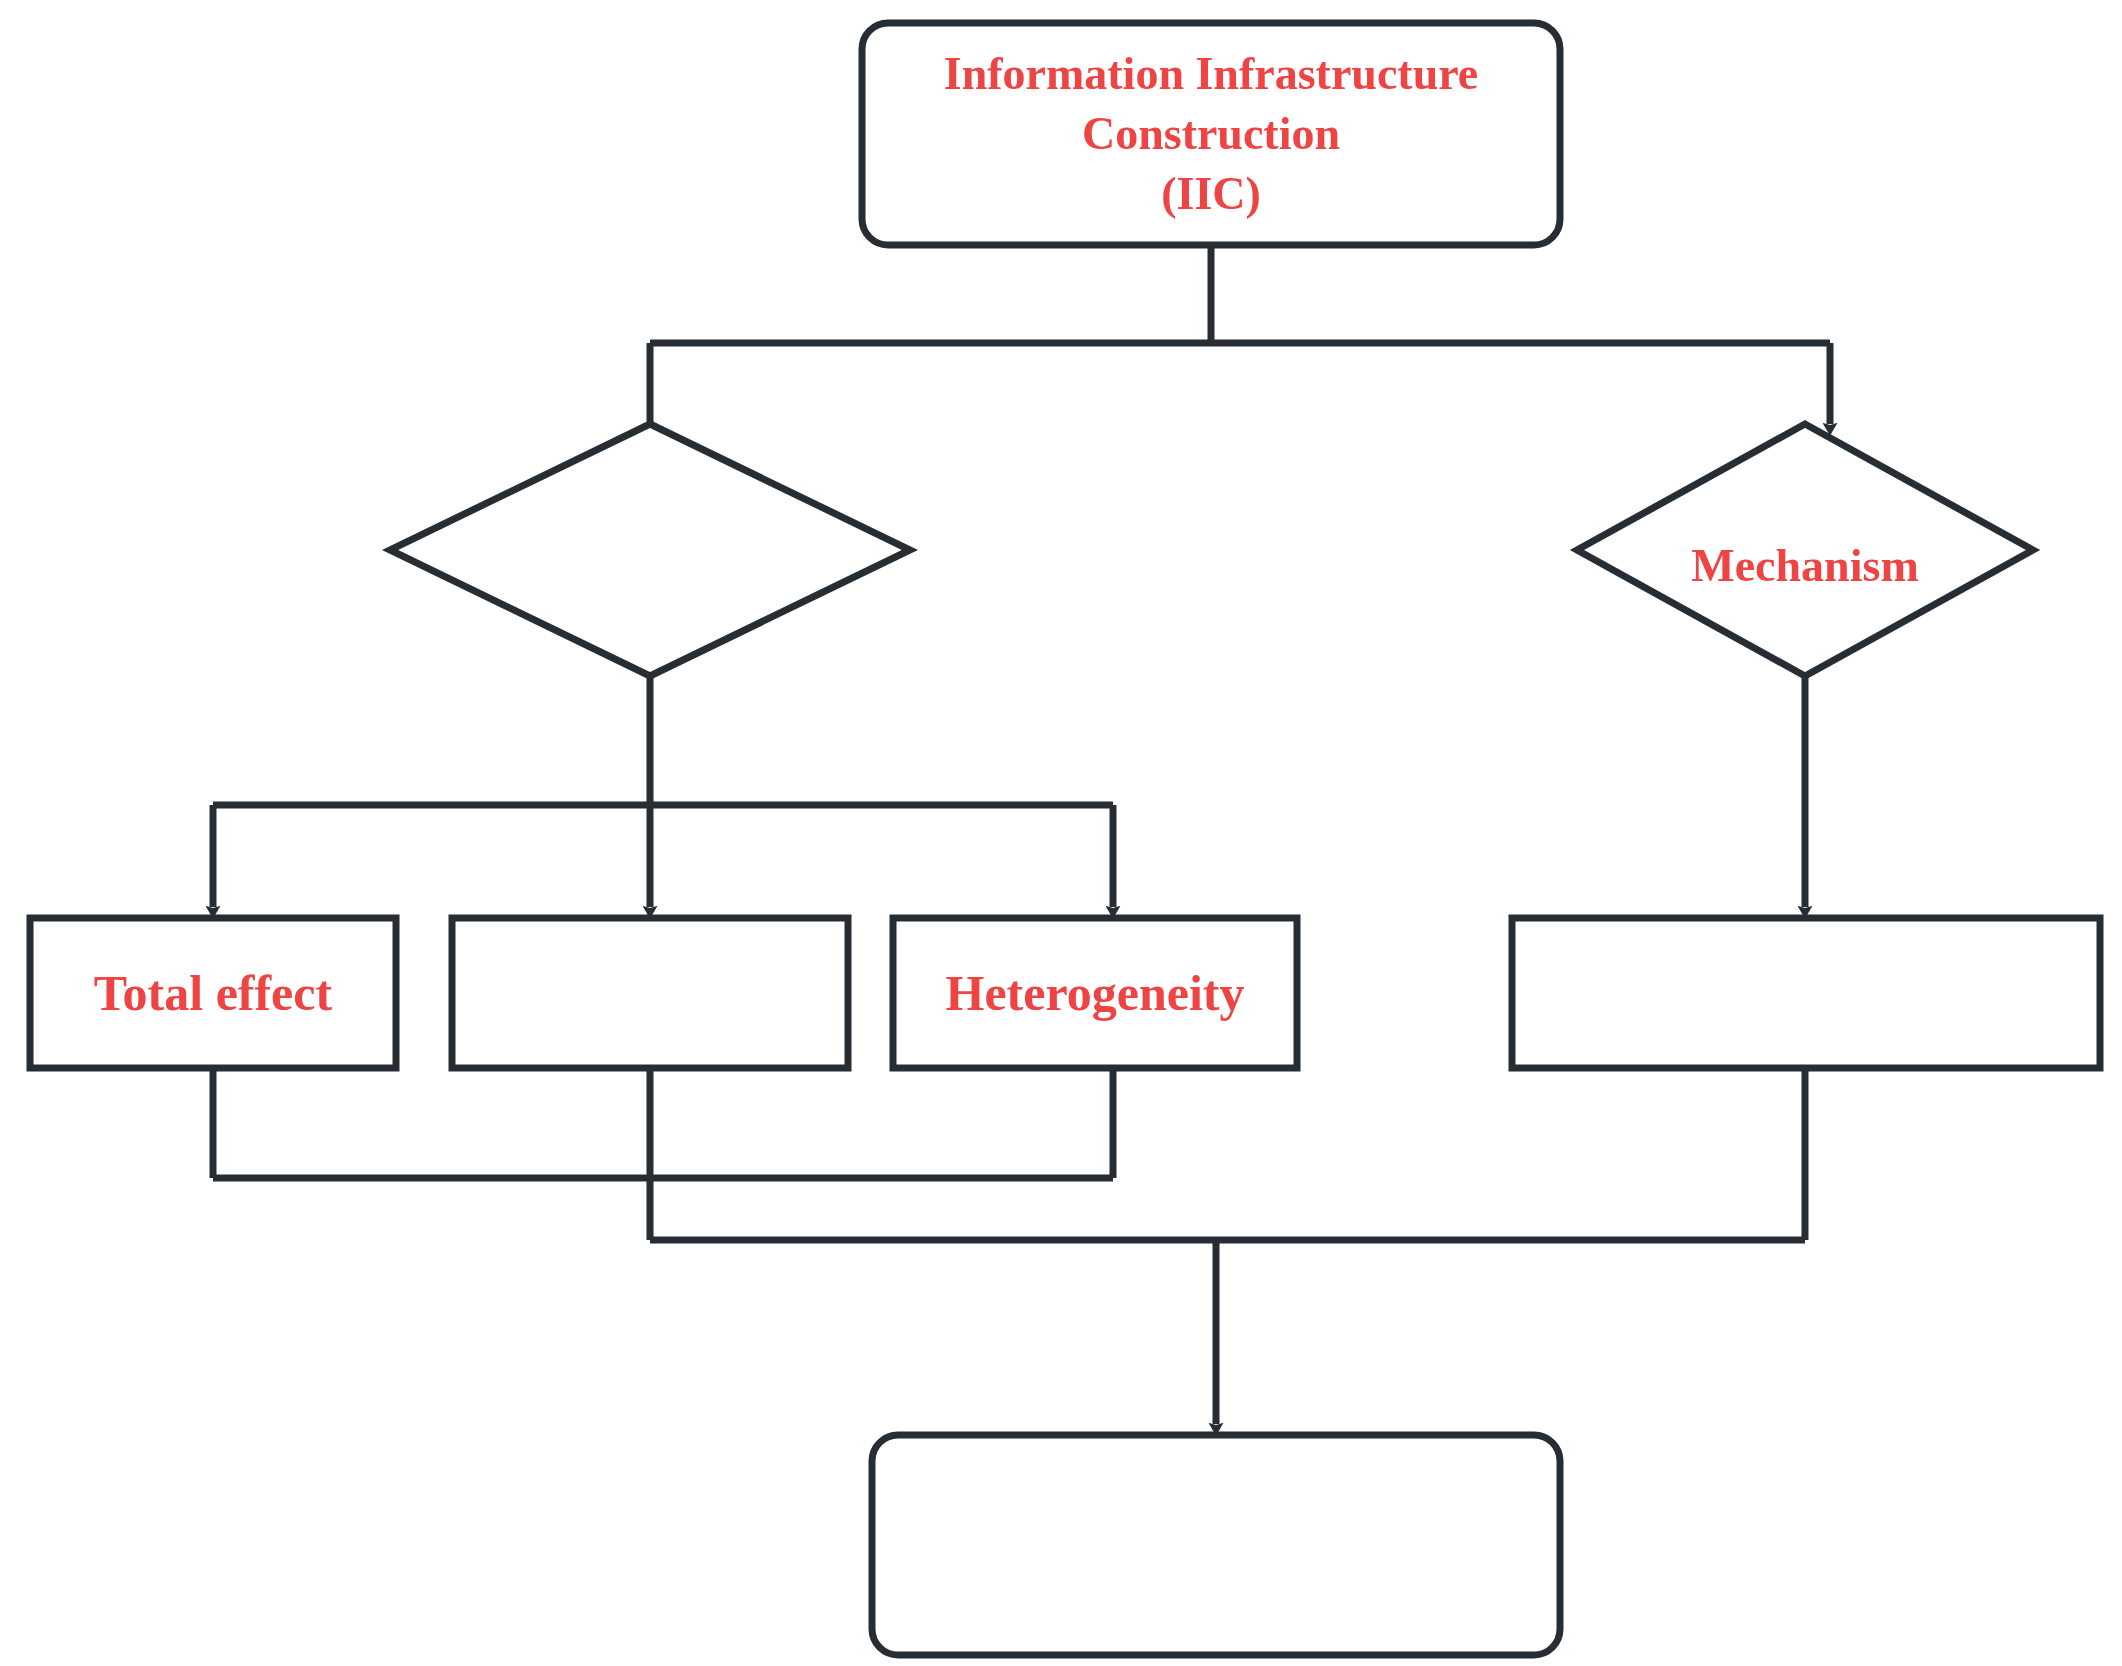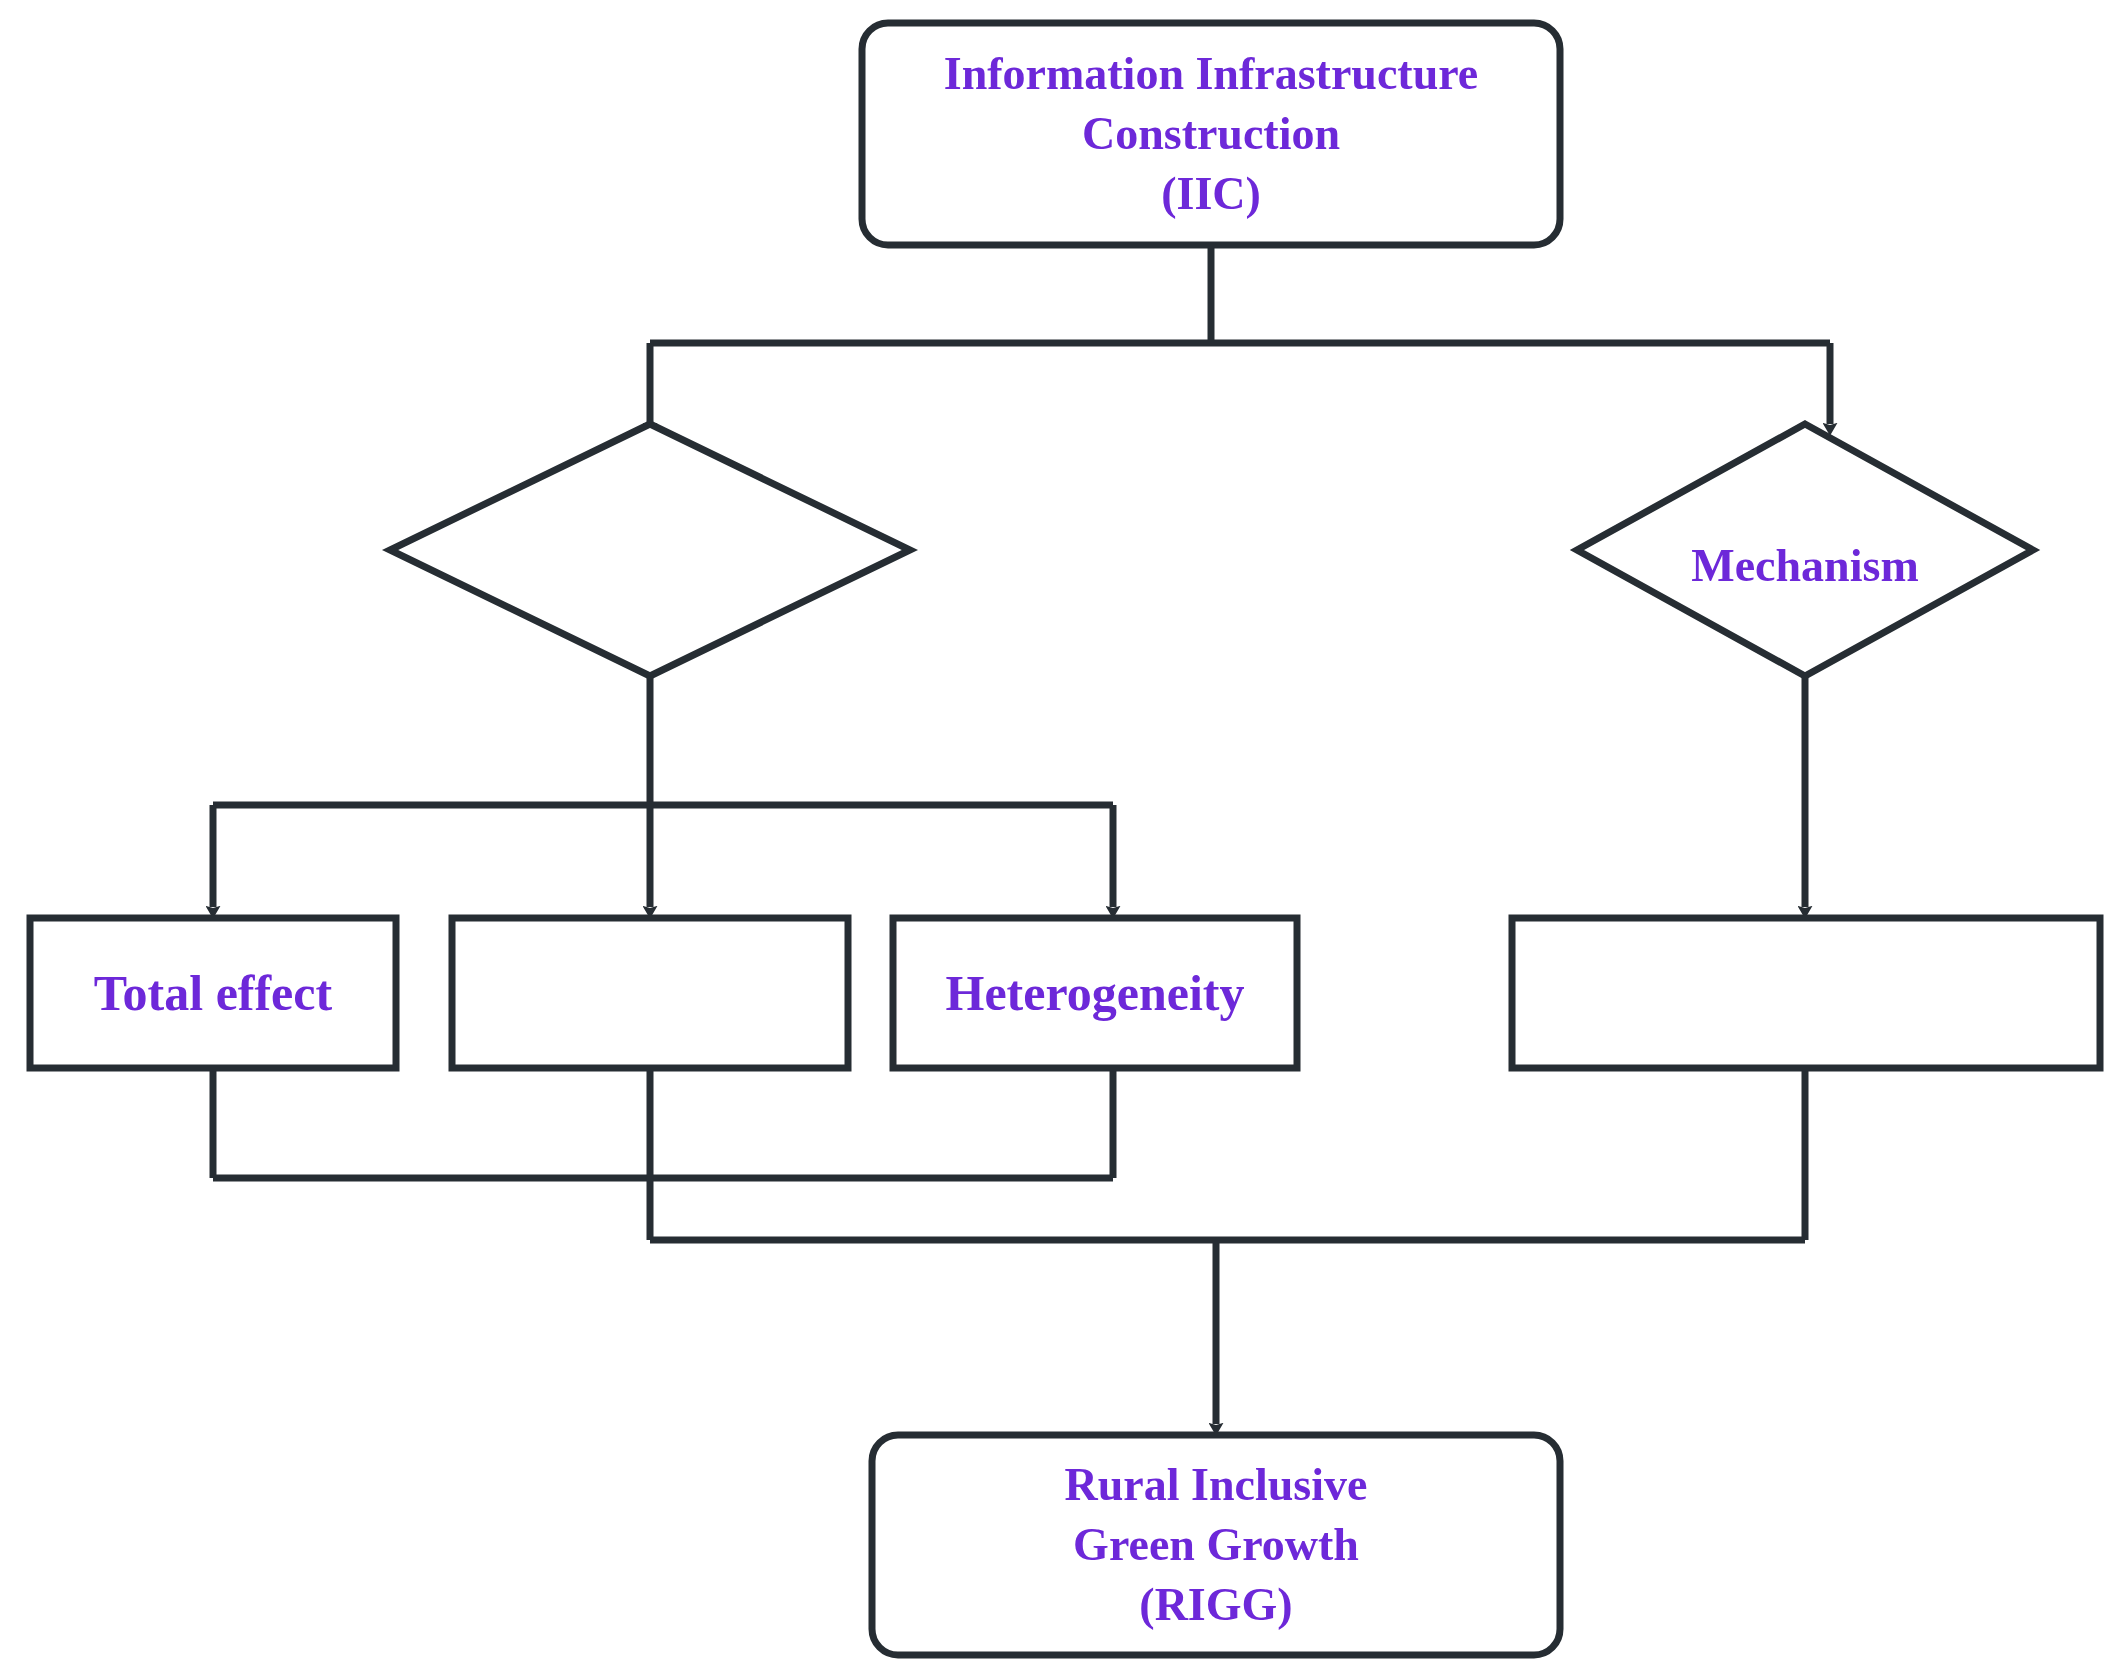--- a/index.html
+++ b/index.html
@@ -22,21 +22,21 @@
     top: 0;
     width: 2122px;
     height: 1666px;
   }
   .node-label {
     position: absolute;
     display: flex;
     align-items: center;
     justify-content: center;
     text-align: center;
-    color: #6d28d9;
+    color: #ef4444;
     font-family: "Liberation Serif", "DejaVu Serif", serif;
     font-weight: bold;
     line-height: 1.30;
     pointer-events: none;
     white-space: pre-line;
   }
   .terminal-label { font-size: 46px; }
   .decision-label { font-size: 46px; }
   .process-label  { font-size: 50px; }
 </style>
@@ -98,17 +98,14 @@
 
 
   <div class="node-label decision-label" style="left:1625px; top:526px; width:360px; height:80px;">Mechanism</div>
 
   <div class="node-label process-label" style="left:30px; top:918px; width:366px; height:150px;">Total effect</div>
 
 
   <div class="node-label process-label" style="left:893px; top:918px; width:404px; height:150px;">Heterogeneity</div>
 
 
-  <div class="node-label terminal-label" style="left:872px; top:1435px; width:688px; height:220px;">Rural Inclusive
-Green Growth
-(RIGG)</div>
 
 </div>
 
 </body></html>

